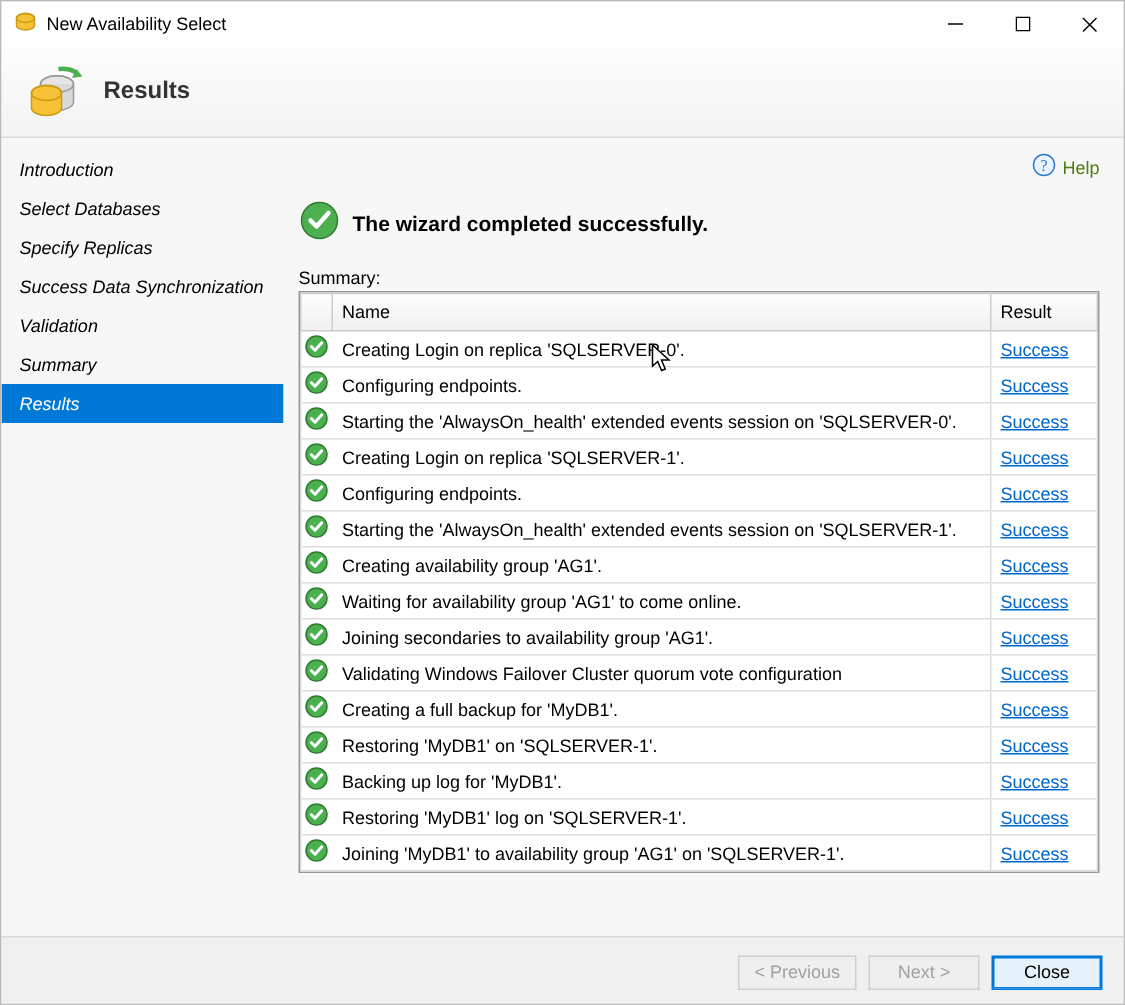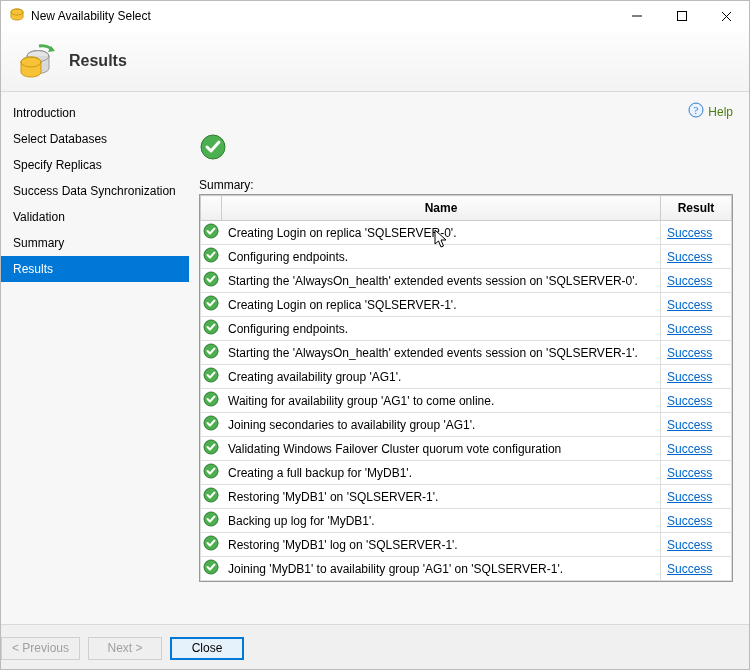--- a/index.html
+++ b/index.html
@@ -51,20 +51,21 @@
   .main-area {
     display:flex;
     height: calc(670px - 30px - 60px - 46px - 2px); 
     background:#f7f7f7;
   }
   .sidebar {
     width: 188px;
     flex-shrink:0;
     padding-top: 8px;
     background:#f7f7f7;
+    font-style:italic;
   }
   .sidebar-item {
     padding: 6px 12px;
     color:#000;
     cursor: default;
   }
   .sidebar-item.active {
     background:#0078d7;
     color:#fff;
   }
@@ -87,22 +88,22 @@
 
   .summary-label { margin-bottom: 2px; }
 
   .table-wrap {
     border:1px solid #999;
     background:#fff;
     flex: 0 0 auto;
   }
   table { width:100%; border-collapse:collapse; }
   thead th {
-    text-align:center;
-    font-weight:bold;
+    text-align:left;
+    font-weight:normal;
     background: linear-gradient(#fdfdfd,#f0f0f0);
     border:1px solid #ccc;
     padding:3px 6px;
     height:18px;
   }
   thead th.icon-col { width:20px; padding:0; border-right:none;}
   thead th.res-col { width:58px; }
   tbody td {
     border:1px solid #ddd;
     padding:3px 6px;
@@ -116,21 +117,21 @@
   tbody td.res-col { width:58px; }
   a.result-link { color:#0066cc; text-decoration:underline; }
 
   
   .footer {
     height: 46px;
     background:#f0f0f0;
     border-top:1px solid #d9d9d9;
     display:flex;
     align-items:center;
-    justify-content:flex-start;
+    justify-content:flex-end;
     padding-right: 14px;
     gap:8px;
   }
   .btn {
     min-width: 74px;
     height: 23px;
     border:1px solid #adadad;
     background:#e1e1e1;
     color:#000;
     font: inherit;
@@ -232,20 +233,21 @@
       <span class="help-link">Help</span>
     </div>
 
     <div class="status-line">
       <span>
         <svg width="28" height="28">
               <circle cx="14" cy="14" r="12" fill="#4caf50" stroke="#2e7d32"></circle>
           <path d="M8 14l4 4 8-9" fill="none" stroke="#fff" stroke-width="3" stroke-linecap="round" stroke-linejoin="round"></path>
             </svg>
       </span>
+      <span class="status-text">The wizard completed successfully.</span>
     </div>
 
     <div class="summary-label">Summary:</div>
 
     <div class="table-wrap">
       <table>
         <thead>
           <tr>
             <th class="icon-col"></th>
             <th>Name</th>

